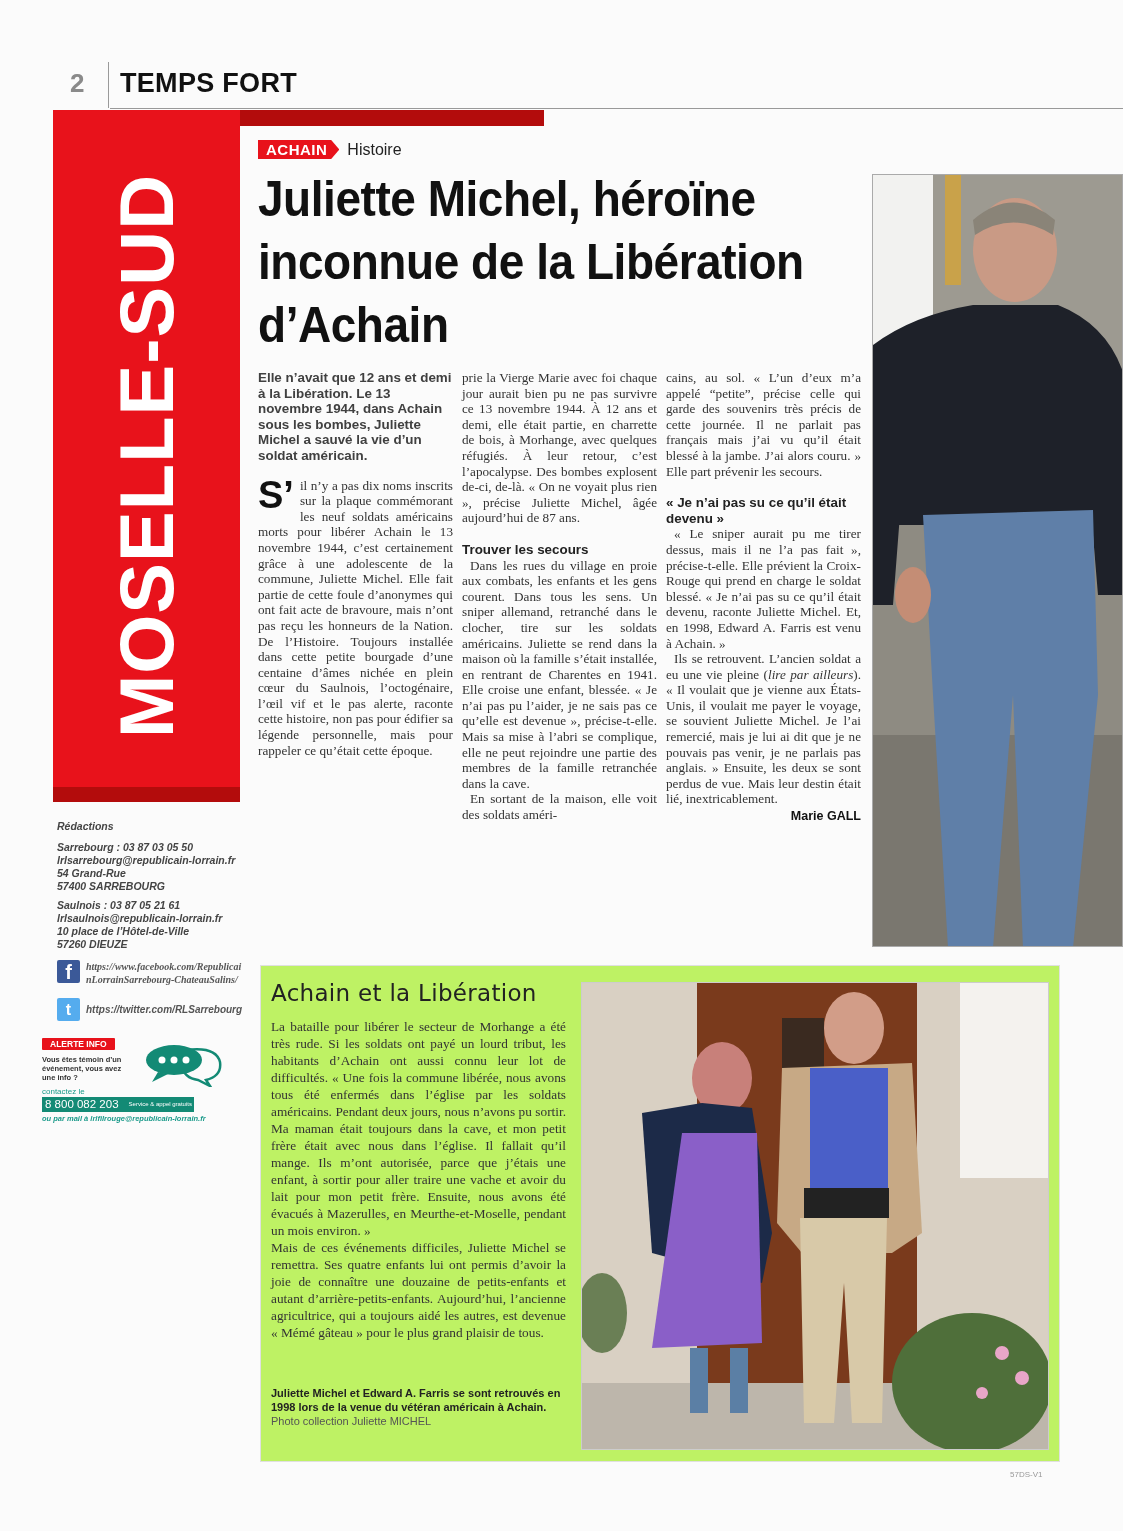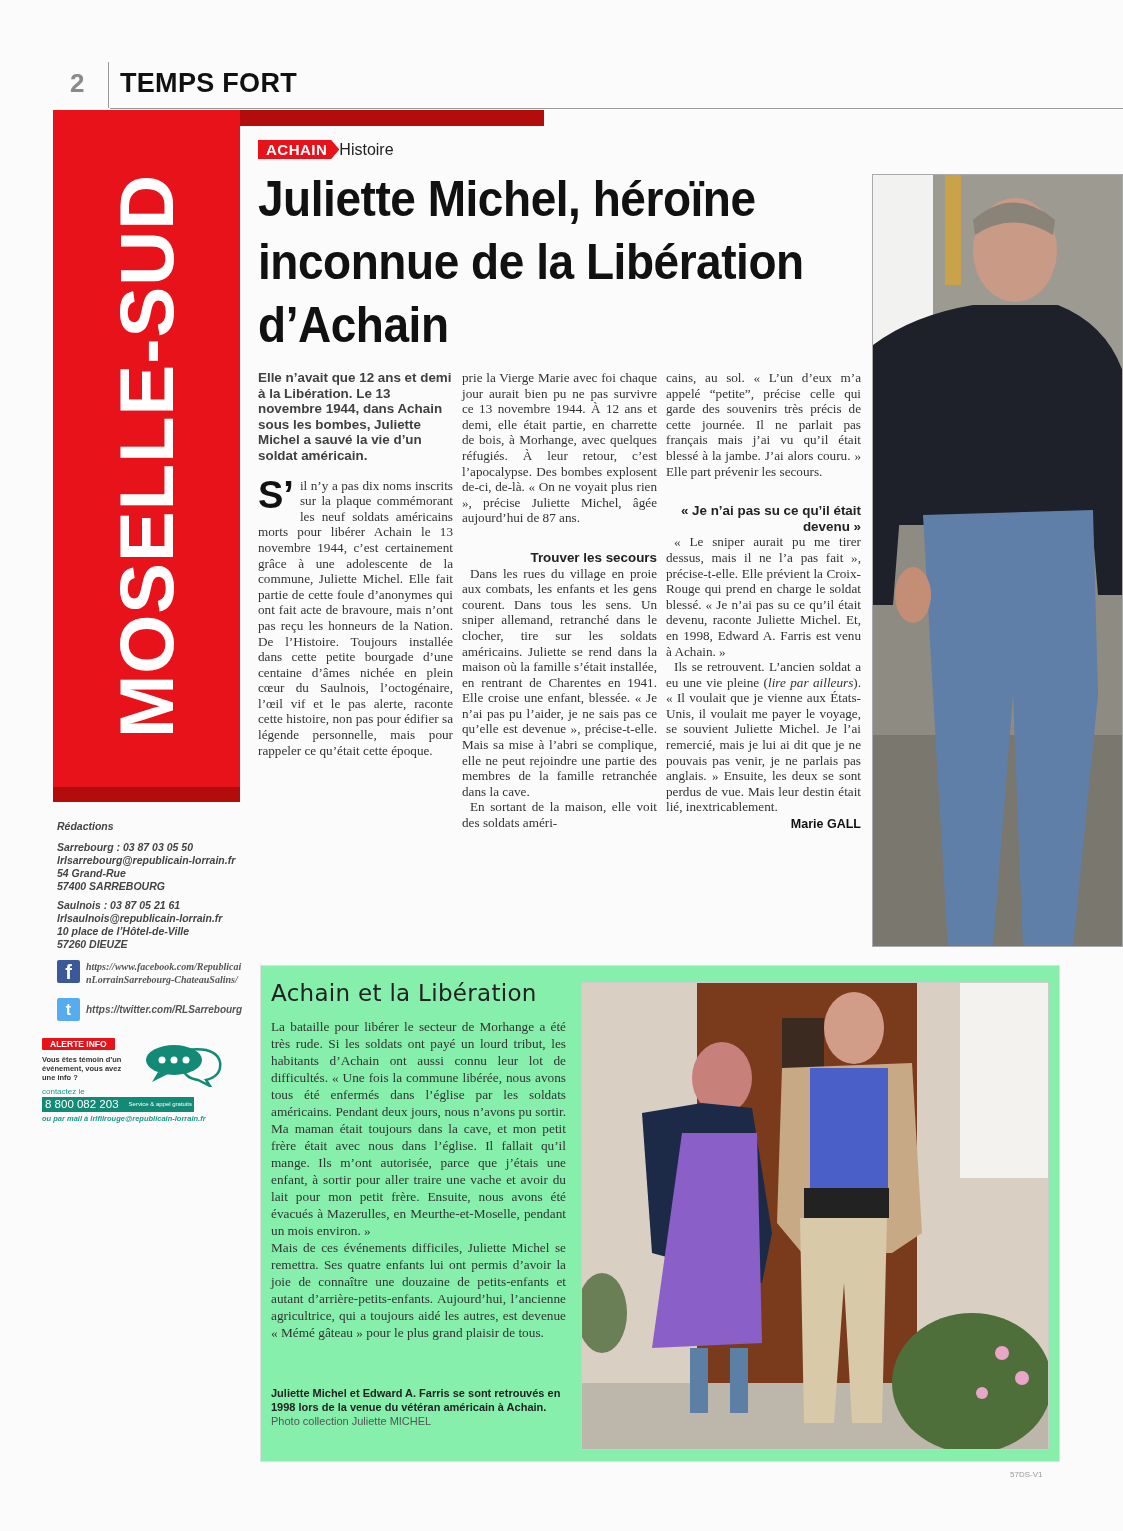--- a/index.html
+++ b/index.html
@@ -10,58 +10,58 @@
   .page-sep { position: absolute; left: 108px; top: 62px; width: 1px; height: 46px; background: #9a9a9a; }
   .rubric { position: absolute; left: 120px; top: 68px; font: bold 27px "Liberation Sans", sans-serif; color: #111; letter-spacing: 0.3px; }
   .top-rule { position: absolute; left: 110px; top: 108px; width: 1013px; height: 1px; background: #999; }
   .red-bar { position: absolute; left: 110px; top: 110px; width: 434px; height: 16px; background: #b30c0c; }
 
   .side-band { position: absolute; left: 53px; top: 110px; width: 187px; height: 692px; background: #e8121b; }
   .side-band-bottom { position: absolute; left: 53px; top: 787px; width: 187px; height: 15px; background: #b30c0c; }
   .side-text { position: absolute; left: 146px; top: 456px; transform: translate(-50%, -50%) rotate(-90deg); white-space: nowrap;
                font: bold 76px "Liberation Sans", sans-serif; color: #fff; letter-spacing: 1px; }
 
-  .kicker { position: absolute; left: 258px; top: 140px; display: flex; align-items: center; }
+  .kicker { position: absolute; left: 258px; top: 140px; display: flex; align-items: center; gap: 8px; }
   .kicker-tag { background: #e8121b; color: #fff; font: bold 15px "Liberation Sans", sans-serif; padding: 1px 12px 1px 8px;
                 clip-path: polygon(0 0, 90% 0, 100% 50%, 90% 100%, 0 100%); letter-spacing: 0.5px; }
   .kicker-cat { font: 16px "Liberation Sans", sans-serif; color: #222; }
 
   .headline { position: absolute; left: 258px; top: 168px; width: 600px; font: bold 50px/63px "Liberation Sans Narrow", "Liberation Sans", sans-serif;
               color: #111; letter-spacing: -0.5px; transform: scaleX(0.92); transform-origin: left top; }
 
   .col { position: absolute; top: 370px; width: 195px; font-size: 13.2px; line-height: 15.6px; text-align: justify; hyphens: auto; color: #333; }
   .col p { text-indent: 8px; }
   .col1 { left: 258px; }
   .col2 { left: 462px; }
   .col3 { left: 666px; }
   .chapo { font: bold 13.4px/15.6px "Liberation Sans", sans-serif; color: #404040; margin-bottom: 14px; text-align: left; }
   .lead { text-indent: 0 !important; }
   .dropcap { float: left; font: bold 38px/30px "Liberation Sans", sans-serif; color: #111; margin: 2px 6px 0 0; }
-  .inter { font: bold 13.4px/15.6px "Liberation Sans", sans-serif; color: #222; margin-top: 24px; text-align: right; }
+  .inter { font: bold 13.4px/15.6px "Liberation Sans", sans-serif; color: #222; margin-top: 16px; text-align: left; }
   .signature { text-align: right; font: bold 12.5px "Liberation Sans", sans-serif; color: #111; margin-top: 2px; }
 
   .photo-man { position: absolute; left: 872px; top: 174px; width: 251px; height: 773px; border: 1px solid #aaa; overflow: hidden; background: #9a968d; }
 
   .contacts { position: absolute; left: 57px; top: 820px; width: 185px; font: italic bold 10.5px/13px "Liberation Sans", sans-serif; color: #444; }
   .contacts .title { margin-bottom: 8px; }
   .contacts .block { margin-bottom: 6px; }
   .social { position: absolute; left: 57px; top: 960px; width: 185px; }
   .social-row { display: flex; align-items: flex-start; gap: 6px; margin-bottom: 12px; font: italic bold 10px/13px "Liberation Sans", sans-serif; color: #555; }
   .fb-icon { width: 23px; height: 23px; background: #3b5998; color: #fff; font: bold 20px/25px "Liberation Sans", sans-serif; text-align: center; border-radius: 2px; flex: none; }
   .tw-icon { width: 23px; height: 23px; background: #55acee; color: #fff; font: bold 16px/23px "Liberation Sans", sans-serif; text-align: center; border-radius: 2px; flex: none; }
   .alert { position: absolute; left: 42px; top: 1038px; width: 185px; height: 90px; }
   .alert-badge { position: absolute; left: 0; top: 0; background: #e8121b; color: #fff; font: bold 8.5px/12px "Liberation Sans", sans-serif; padding: 0 8px; border-radius: 1px; }
   .alert-text { position: absolute; left: 0; top: 17px; width: 90px; font: bold 7.5px/9px "Liberation Sans", sans-serif; color: #333; }
   .alert-contact { position: absolute; left: 0; top: 49px; font: 8px "Liberation Sans", sans-serif; color: #1a9a8a; }
   .alert-phone { position: absolute; left: 0; top: 59px; width: 152px; height: 15px; background: #138a75; color: #fff; font: 11.5px/15px "Liberation Sans", sans-serif; padding-left: 3px; }
   .alert-phone small { font-size: 6px; margin-left: 10px; vertical-align: middle; }
   .alert-mail { position: absolute; left: 0; top: 76px; font: italic bold 7.5px "Liberation Sans", sans-serif; color: #1a9a8a; }
   .chat-icon { position: absolute; left: 102px; top: 4px; width: 80px; height: 45px; }
 
-  .box { position: absolute; left: 260px; top: 965px; width: 800px; height: 497px; background: #86efac; border: 1px solid #e0e0e0; }
+  .box { position: absolute; left: 260px; top: 965px; width: 800px; height: 497px; background: #bef264; border: 1px solid #e0e0e0; }
   .box-title { position: absolute; left: 10px; top: 14px; font: 23px "DejaVu Sans", sans-serif; color: #222; letter-spacing: 0.3px; }
   .box-text { position: absolute; left: 10px; top: 52px; width: 295px; font-size: 13.3px; line-height: 17px; text-align: justify; color: #333; }
   .box-caption { position: absolute; left: 10px; top: 420px; width: 295px; font: bold 11px/14px "Liberation Sans Narrow", "Liberation Sans", sans-serif; color: #222; }
   .box-caption .credit { font-weight: normal; color: #555; }
   .photo-couple { position: absolute; left: 320px; top: 16px; width: 468px; height: 468px; overflow: hidden; background: #d8d0c4; border: 1px solid #ccc; }
 
   .folio { position: absolute; left: 1010px; top: 1470px; font: 8px "Liberation Sans", sans-serif; color: #999; }
 </style>
 </head>
 <body>

